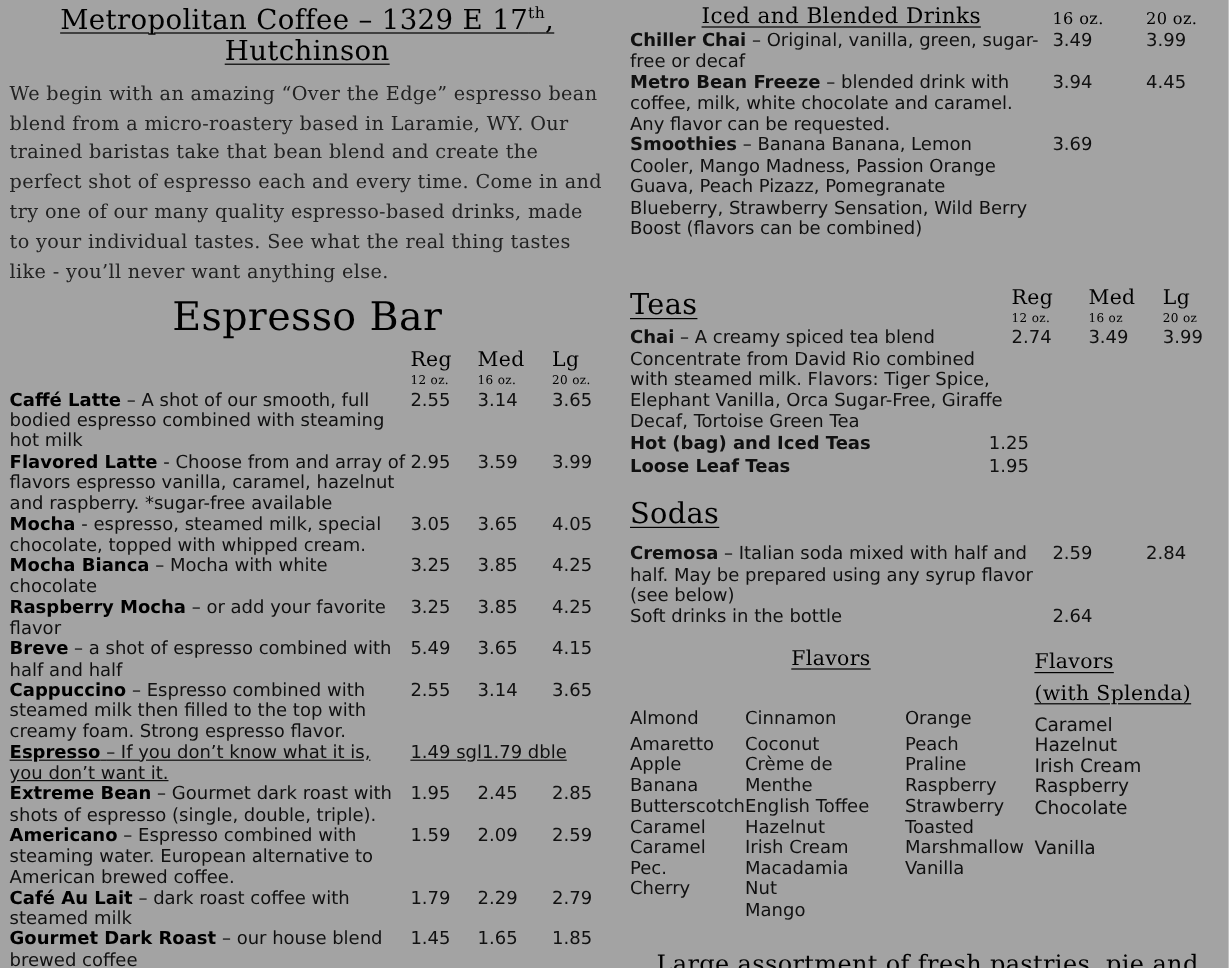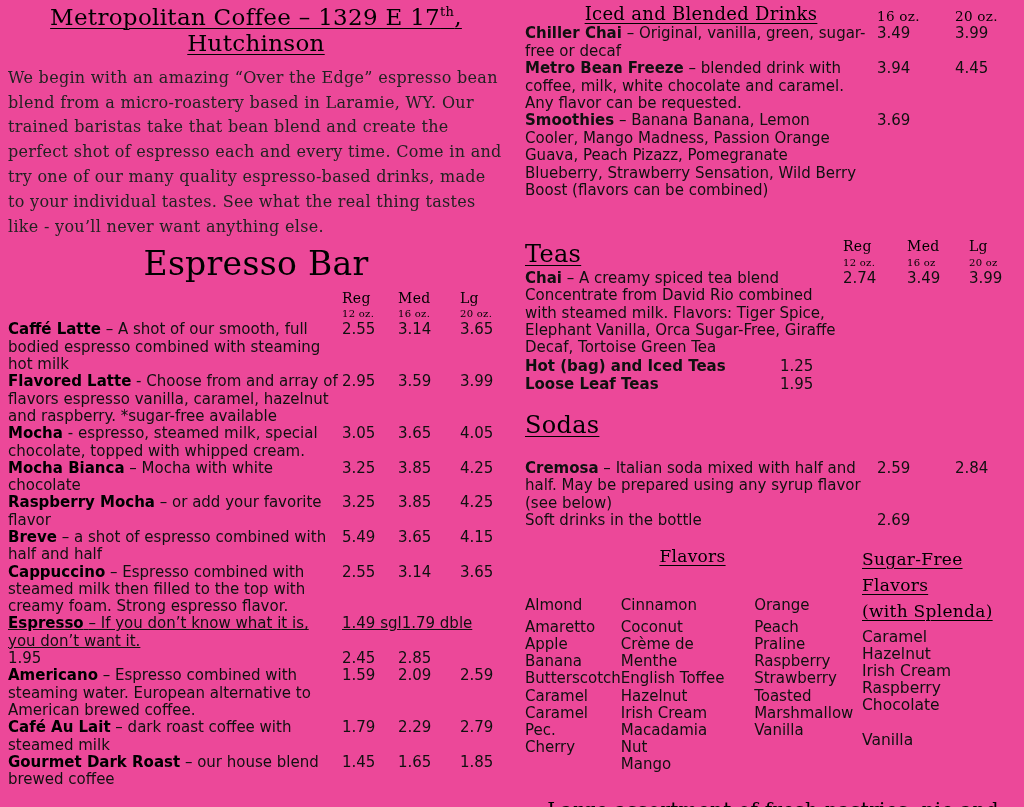--- a/index.html
+++ b/index.html
@@ -3,57 +3,57 @@
 <meta charset="utf-8">
 <style>
   * { margin:0; padding:0; box-sizing:border-box; }
   html,body { background:#ffffff; }
   body {
     width:1024px; height:807px; overflow:hidden;
     color:#101010;
     font-family:"DejaVu Sans", sans-serif;
     font-size:15px;
   }
-  .page { position:relative; width:1024px; height:807px; background:#ec4899; }
+  .page { position:relative; width:1024px; height:807px; background:#a3a3a3; }
   .col-left  { position:absolute; left:8px;  top:4px; width:496px; }
   .col-right { position:absolute; left:525px; top:2px; width:496px; }
 
   .decor { font-family:"DejaVu Serif", serif; font-weight:normal; letter-spacing:0.3px; color:#000; }
   .u { text-decoration:underline; text-underline-offset:3px; text-decoration-thickness:1px; }
 
   
   .title { font-size:23px; text-align:center; line-height:1.15; }
   .title sup { font-size:13px; }
   .intro { margin-top:9px; font-size:16px; line-height:1.55; color:#222; }
   .eb-heading { font-size:33px; text-align:center; margin-top:5px; line-height:1.2; }
 
   .egrid { display:grid; grid-template-columns:334px 56px 62px 1fr; align-items:start; }
   .eb-cols { margin-top:7px; }
-  .ch  { font-size:14px; line-height:1.1; }
+  .ch  { font-size:17px; line-height:1.1; }
   .chs { font-size:10px; line-height:1.5; }
   .erow { line-height:17.3px; }
   .erow .desc { padding-right:4px; }
   .erow b { color:#000; }
   .p { white-space:nowrap; }
   .erow.sp { display:grid; grid-template-columns:334px 1fr;text-decoration:underline; }
   .sp .dbl { }
 
   
   .igrid { display:grid; grid-template-columns:352px 78px 1fr; align-items:start; }
   .ihead-title { text-align:center; font-size:18px; line-height:1.3; }
   .sz { font-size:13.5px; padding-top:6px; }
   .irow { line-height:17.4px; }
   .irow .desc { padding-right:10px; }
 
   .tgrid { display:grid; grid-template-columns:318px 64px 62px 1fr; align-items:start; }
   .teas-block { margin-top:40px; }
   .big-h { font-size:24px; line-height:1.25; }
   .trow { line-height:17.4px; }
   .trow .desc { padding-right:6px; }
-  .simple-row { display:grid; grid-template-columns:255px 1fr; line-height:18.5px; }
+  .simple-row { display:grid; grid-template-columns:255px 1fr; line-height:18.5px;gap:44px; }
 
   .sodas-block { margin-top:16px; }
   .sodas-h { margin-bottom:8px; }
 
   .flavors-wrap { position:relative; margin-top:16px; min-height:196px; }
   .flav-left { width:335px; }
   .flav-head { text-align:center; font-size:17px; }
   .flav-cols { display:flex; margin-top:31px; }
   .fcol1 { width:97px; } .fcol2 { width:123px; } .fcol3 { width:112px;margin-left:17px; }
   .fline { line-height:17.2px; min-height:17.2px; }
@@ -138,20 +138,21 @@
         <p class="desc"><b>Cappuccino</b> <span>– Espresso combined with steamed milk then filled to the top with creamy foam.  Strong espresso flavor.</span></p>
         <span class="p">2.55</span>
           <span class="p">3.14</span>
           <span class="p">3.65</span>
       </div>
       <div class="erow sp">
         <p class="desc"><b>Espresso</b> <span>– If you don’t know what it is, you don’t want it.</span></p>
         <div><span class="p">1.49 sgl</span><span class="p dbl">1.79 dble</span></div>
       </div>
       <div class="egrid erow">
+        <p class="desc"><b>Extreme Bean</b> <span>– Gourmet dark roast with shots of espresso (single, double, triple).</span></p>
         <span class="p">1.95</span>
           <span class="p">2.45</span>
           <span class="p">2.85</span>
       </div>
       <div class="egrid erow">
         <p class="desc"><b>Americano</b> <span>– Espresso combined with steaming water. European alternative to American brewed coffee.</span></p>
         <span class="p">1.59</span>
           <span class="p">2.09</span>
           <span class="p">2.59</span>
       </div>
@@ -225,28 +226,28 @@
         <span class="p">1.25</span>
       </div>
       <div class="simple-row">
         <b>Loose Leaf Teas</b>
         <span class="p">1.95</span>
       </div>
     </div>
 
     <div class="sodas-block">
       <div><span class="decor u big-h sodas-h">Sodas</span></div>
-      <div class="igrid irow" style="margin-top:20px;">
+      <div class="igrid irow" style="margin-top:10px;">
         <p class="desc"><b>Cremosa</b> <span>– Italian soda mixed with half and half.  May be prepared using any syrup flavor (see below)</span></p>
         <span class="p">2.59</span>
           <span class="p">2.84</span>
       </div>
       <div class="igrid irow">
         <p class="desc"><span>Soft drinks in the bottle</span></p>
-        <span class="p">2.69</span>
+        <span class="p">2.64</span>
           <span></span>
       </div>
     </div>
 
     <div class="flavors-wrap">
       <div class="flav-left">
         <div class="flav-head"><span class="decor u">Flavors</span></div>
         <div class="flav-cols">
           <div class="fcol fcol1">
             <div class="fline">Almond</div>
@@ -274,21 +275,20 @@
             <div class="fline">Praline</div>
             <div class="fline">Raspberry</div>
             <div class="fline">Strawberry</div>
             <div class="fline">Toasted</div>
             <div class="fline">Marshmallow</div>
             <div class="fline">Vanilla</div>
           </div>
         </div>
       </div>
       <div class="sf">
-        <div class="sf-hl"><span class="decor u sf-h">Sugar-Free</span></div>
         <div class="sf-hl"><span class="decor u sf-h">Flavors</span></div>
         <div class="sf-hl"><span class="decor u sf-h">(with Splenda)</span></div>
         <div class="sf-items">
           <div class="fline">Caramel</div>
           <div class="fline">Hazelnut</div>
           <div class="fline">Irish Cream</div>
           <div class="fline">Raspberry</div>
           <div class="fline">Chocolate</div>
           <div class="fline"></div>
           <div class="fline">Vanilla</div>

